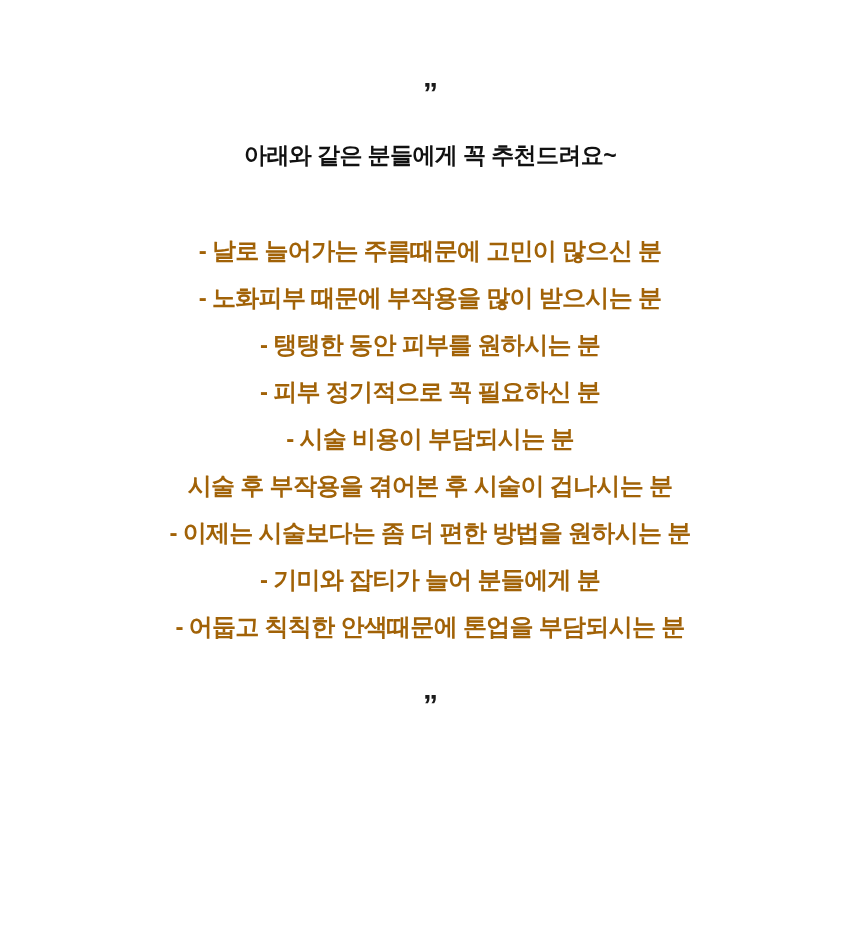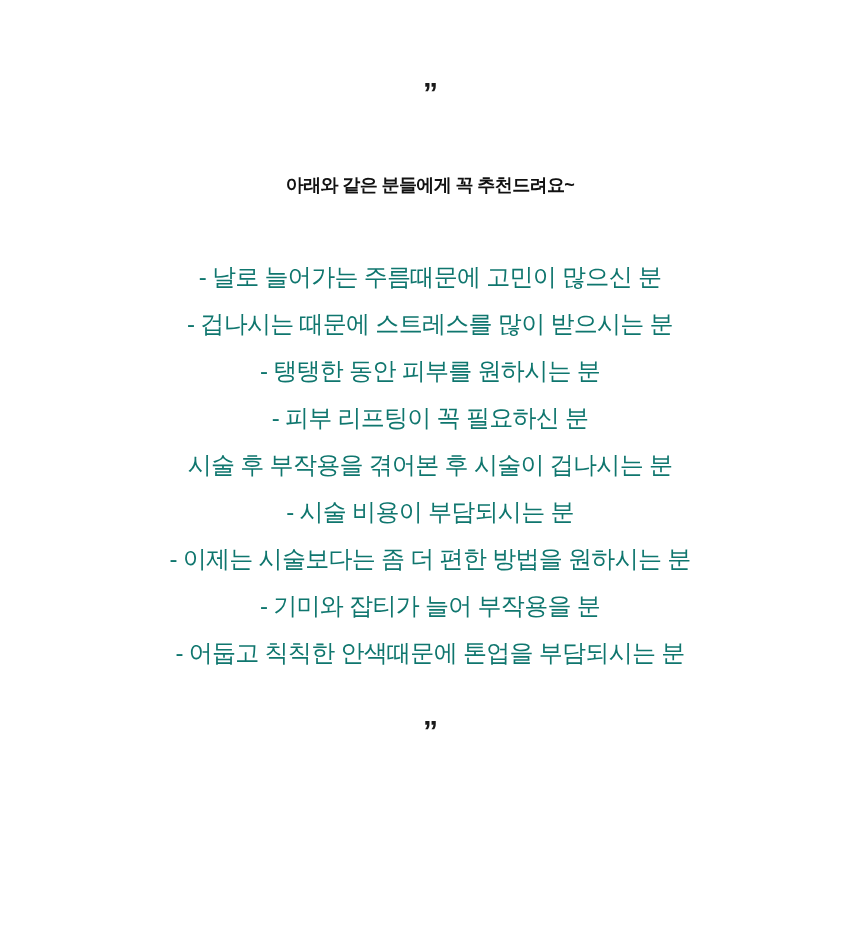--- a/index.html
+++ b/index.html
@@ -27,63 +27,62 @@
     font-size: 30px;
     font-weight: 700;
     line-height: 1;
     color: #1a1a1a;
     letter-spacing: -1px;
   }
   .quote-open {
     margin-bottom: 32px;
   }
   .headline {
-    font-size: 18px;
+    font-size: 23px;
     font-weight: 700;
     color: #111111;
     letter-spacing: -0.6px;
     text-align: center;
     margin-bottom: 56px;
-    margin-top: 33px;
   }
   .lines {
     display: flex;
     flex-direction: column;
     align-items: center;
     gap: 0px;
   }
   .line {
     font-size: 24px;
-    font-weight: 400;
-    color: #0f766e;
+    font-weight: 700;
+    color: #a16207;
     letter-spacing: -0.7px;
     text-align: center;
     line-height: 47px;
     white-space: nowrap;
   }
   .quote-close {
     margin-top: 40px;
   }
 </style>
 </head>
 <body>
 
 <div class="page">
 
   <div class="quote-mark quote-open">”</div>
 
   <div class="headline">아래와 같은 분들에게 꼭 추천드려요~</div>
 
   <div class="lines">
     <div class="line">- 날로 늘어가는 주름때문에 고민이 많으신 분</div>
-    <div class="line">- 겁나시는 때문에 스트레스를 많이 받으시는 분</div>
+    <div class="line">- 노화피부 때문에 부작용을 많이 받으시는 분</div>
     <div class="line">- 탱탱한 동안 피부를 원하시는 분</div>
-    <div class="line">- 피부 리프팅이 꼭 필요하신 분</div>
+    <div class="line">- 피부 정기적으로 꼭 필요하신 분</div>
+    <div class="line">- 시술 비용이 부담되시는 분</div>
     <div class="line">시술 후 부작용을 겪어본 후 시술이 겁나시는 분</div>
-    <div class="line">- 시술 비용이 부담되시는 분</div>
     <div class="line">- 이제는 시술보다는 좀 더 편한 방법을 원하시는 분</div>
-    <div class="line">- 기미와 잡티가 늘어 부작용을 분</div>
+    <div class="line">- 기미와 잡티가 늘어 분들에게 분</div>
     <div class="line">- 어둡고 칙칙한 안색때문에 톤업을 부담되시는 분</div>
   </div>
 
   <div class="quote-mark quote-close">”</div>
 
 </div>
 
 </body></html>

